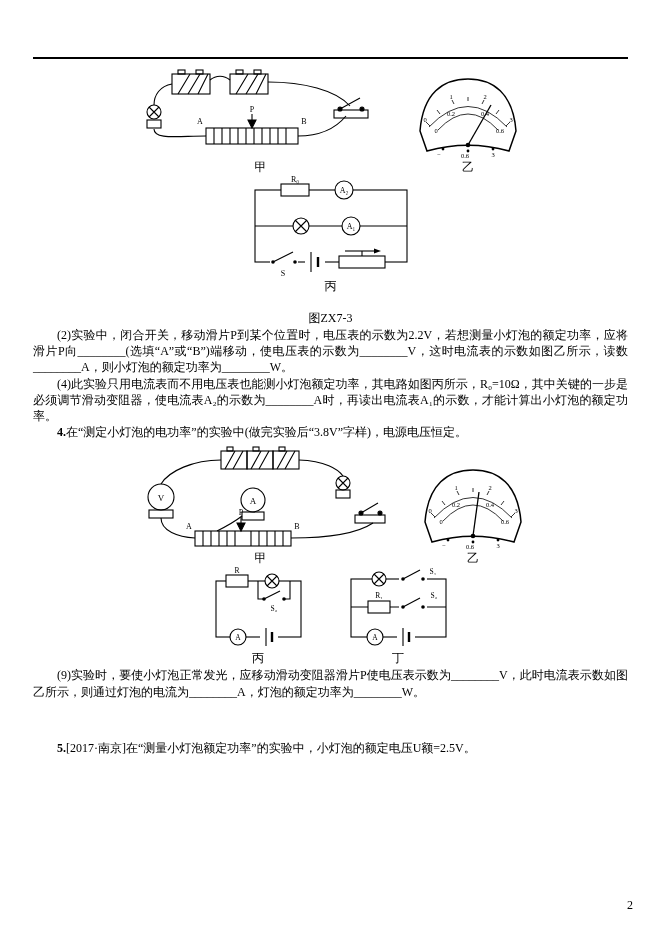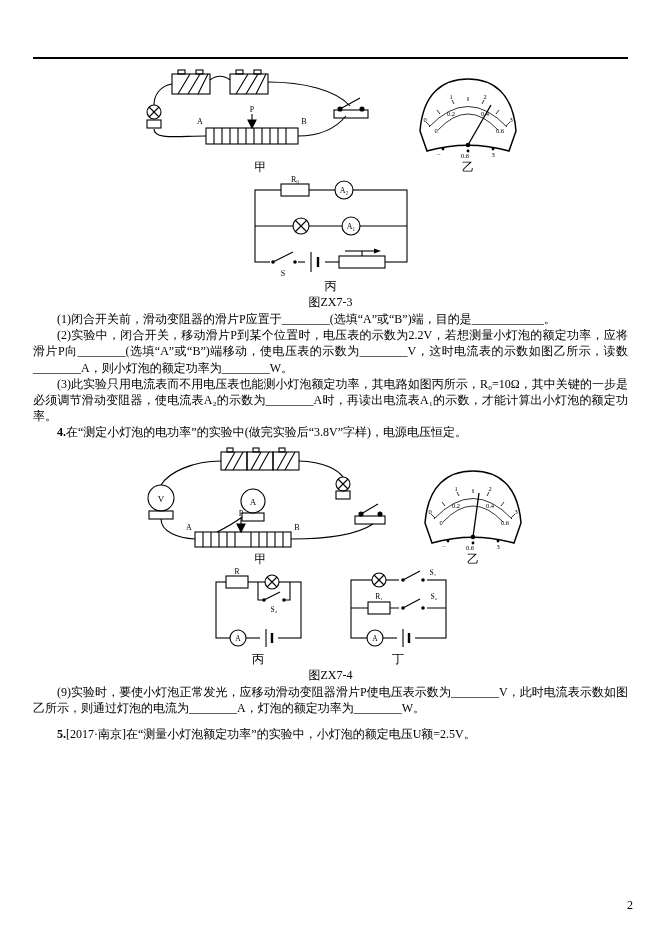--- a/index.html
+++ b/index.html
@@ -7,24 +7,24 @@
     width:661px;height:935px;background:#fff;position:relative;overflow:hidden;
     font-family:"Liberation Serif","DejaVu Serif",serif;font-size:12px;color:#000;
     box-sizing:border-box;padding:0 33px;
   }
   .top-rule{margin-top:57px;border-bottom:2.2px solid #000;height:0;}
   .fig{margin:5px 0 2px;text-align:center;}
   .fig-row{display:flex;justify-content:center;align-items:flex-end;gap:30px;}
   .fig-item{display:flex;flex-direction:column;align-items:center;}
   .fig-item svg{display:block;}
   .fig-sublabel{font-size:12px;margin-top:1px;line-height:14px;}
-  .fig-caption{font-size:12px;margin-top:2px;line-height:14px;}
+  .fig-caption{font-size:12px;margin-top:18px;line-height:14px;}
   .para{margin:0;line-height:16.2px;text-indent:2em;text-align:justify;}
   .q-num{font-weight:bold;}
-  .q5{margin-top:10px;}
+  .q5{margin-top:40px;}
   .page-number{position:absolute;right:28px;bottom:22px;font-size:12px;}
   svg text{font-family:"Liberation Serif","DejaVu Serif",serif;}
 </style>
 </head>
 <body>
 
 <div class="page">
 
   <div class="top-rule"></div>
 
@@ -149,23 +149,22 @@
             <text x="110" y="55">A₁</text>
             <text x="42" y="102">S</text>
           </g>
         </svg>
         <div class="fig-sublabel">丙</div>
       </div>
     </div>
     <figcaption class="fig-caption">图ZX7-3</figcaption>
   </figure>
 
-  <p class="para">(1)闭合开关前，滑动变阻器的滑片P应置于________(选填“A”或“B”)端，目的是____________。</p>
   <p class="para">(2)实验中，闭合开关，移动滑片P到某个位置时，电压表的示数为2.2V，若想测量小灯泡的额定功率，应将滑片P向________(选填“A”或“B”)端移动，使电压表的示数为________V，这时电流表的示数如图乙所示，读数________A，则小灯泡的额定功率为________W。</p>
-  <p class="para">(3)此实验只用电流表而不用电压表也能测小灯泡额定功率，其电路如图丙所示，R₀=10Ω，其中关键的一步是必须调节滑动变阻器，使电流表A₂的示数为________A时，再读出电流表A₁的示数，才能计算出小灯泡的额定功率。</p>
+  <p class="para">(4)此实验只用电流表而不用电压表也能测小灯泡额定功率，其电路如图丙所示，R₀=10Ω，其中关键的一步是必须调节滑动变阻器，使电流表A₂的示数为________A时，再读出电流表A₁的示数，才能计算出小灯泡的额定功率。</p>
   <p class="para"><span class="q-num">4.</span><span>在“测定小灯泡的电功率”的实验中(做完实验后“3.8V”字样)，电源电压恒定。</span></p>
 
   <figure class="fig">
     <div class="fig-row">
       <div class="fig-item">
         <svg width="255" height="105" viewBox="0 0 255 105">
           <g fill="none" stroke="#000" stroke-width="1.1">
             <g>
               <rect x="88" y="6" width="26" height="18"></rect>
                 <rect x="114" y="6" width="26" height="18"></rect>
@@ -320,21 +319,20 @@
           <g font-size="7.5" text-anchor="middle">
             <text x="92" y="9">S₁</text>
             <text x="38" y="33">R₁</text>
             <text x="93" y="33">S₂</text>
             <text x="34" y="75">A</text>
           </g>
         </svg>
         <div class="fig-sublabel">丁</div>
       </div>
     </div>
-    <figcaption class="fig-caption">图ZX7-4</figcaption>
   </figure>
 
   <p class="para">(9)实验时，要使小灯泡正常发光，应移动滑动变阻器滑片P使电压表示数为________V，此时电流表示数如图乙所示，则通过灯泡的电流为________A，灯泡的额定功率为________W。</p>
 
   <p class="para q5"><span class="q-num">5.</span><span>[2017·南京]在“测量小灯泡额定功率”的实验中，小灯泡的额定电压U额=2.5V。</span></p>
 
   <div class="page-number">2</div>
 </div>
 
 </body></html>

